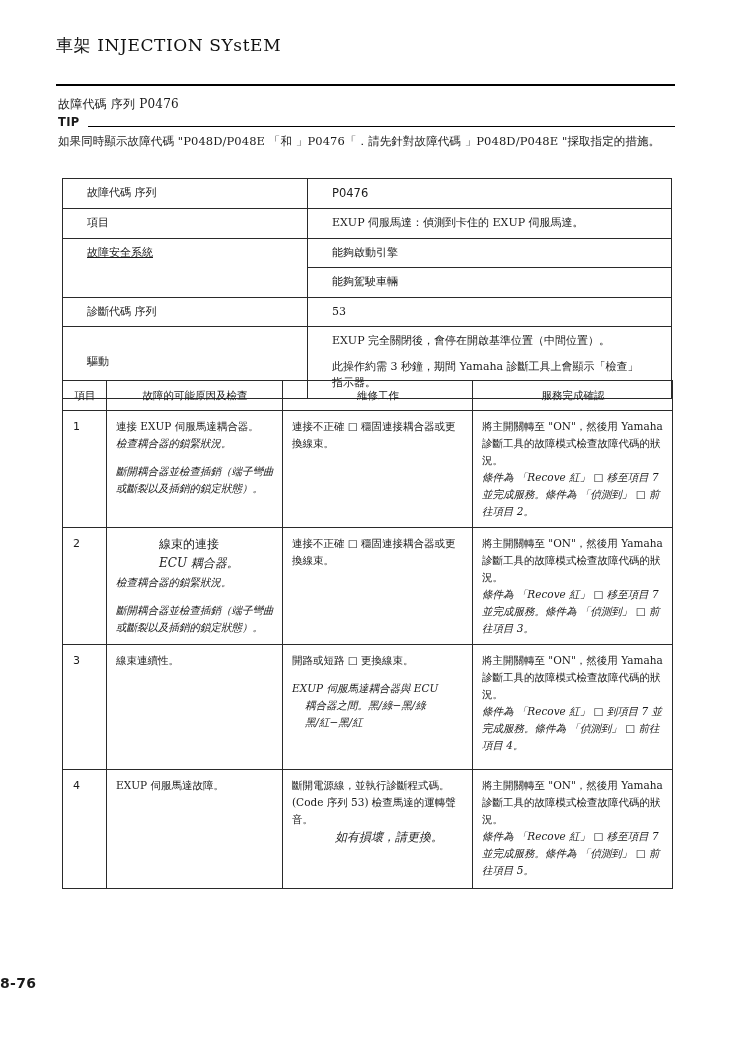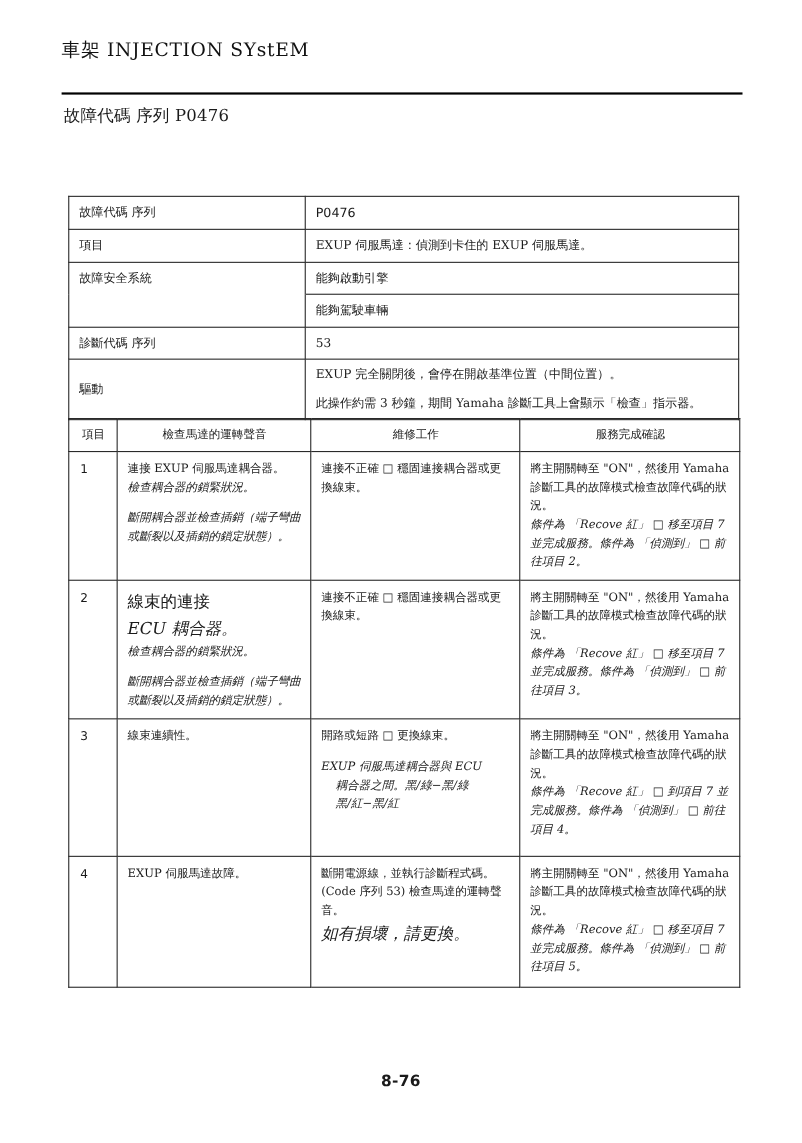--- a/index.html
+++ b/index.html
@@ -38,21 +38,21 @@
     left: 56px;
     right: 54px;
     height: 2px;
     background: #000;
   }
   
   .section-title {
     position: absolute;
     top: 96px;
     left: 58px;
-    font-size: 15px;
+    font-size: 12px;
     letter-spacing: 0.2px;
   }
   .tip-block {
     position: absolute;
     top: 114px;
     left: 58px;
     right: 54px;
   }
   .tip-head {
     position: relative;
@@ -88,33 +88,33 @@
   }
   .info-table {
     position: absolute;
     top: 178px;
     left: 62px;
     width: 610px;
     font-size: 11px;
   }
   .info-table td {
     border: 1px solid #2a2a2a;
-    padding: 6px 9px;
+    padding: 6px 24px;
     vertical-align: middle;
     line-height: 1.5;
   }
   .info-table td.label {
     width: 196px;
   }
   .info-table td.code-val {
     font-family: "DejaVu Sans", "Liberation Sans", sans-serif;
     font-weight: normal;
     font-size: 11.5px;
   }
-  .nb { border-bottom: none !important; }
+  .nb { border-bottom: none !important; text-decoration: underline; }
   .nt { border-top: none !important; }
   .drive-line { display: block; }
   .drive-line + .drive-line { margin-top: 9px; }
   
   .diag-table {
     position: absolute;
     top: 380px;
     left: 62px;
     width: 610px;
     font-size: 10.5px;
@@ -144,46 +144,52 @@
   .diag-table td.c-item {
     text-align: left;
     font-family: "DejaVu Sans", "Liberation Sans", sans-serif;
     font-size: 11px;
     padding-left: 10px;
   }
   .para { display: block; }
   .para + .para { margin-top: 0; font-style: italic; }
   .gap { margin-top: 11px !important; }
   .indent { padding-left: 13px; display: block; }
-  .small { font-size: 15px; }
+  .small { font-size: 12px; margin-left: 43px; }
   .r3 td { height: 110px; }
   .r4 td { height: 104px; }
   
   .footer {
     position: absolute;
     top: 975px;
     left: 0;
     right: 0;
-    text-align: center;
     font-family: "DejaVu Sans", "Liberation Sans", sans-serif;
     font-weight: bold;
     font-size: 14px;
     letter-spacing: 0.3px;
   }
 </style>
 </head>
 <body>
 
 <div class="page">
 
   <div class="doc-header">車架  INJECTION SYstEM</div>
   <div class="header-rule"></div>
 
   <div class="section-title">故障代碼 序列 P0476</div>
 
+  <div class="tip-block">
+    <div class="tip-head">
+      <span class="tip-label">TIP</span>
+      <span class="tip-rule"></span>
+    </div>
+    <div class="tip-body">如果同時顯示故障代碼 "P048D/P048E 「和 」P0476「．請先針對故障代碼 」P048D/P048E "採取指定的措施。</div>
+  </div>
 
   <table class="info-table">
     <colgroup>
         <col class="info-c1">
         <col>
       </colgroup>
     <tbody>
       <tr>
         <td class="label">故障代碼 序列</td>
         <td class="code-val">P0476</td>
@@ -217,21 +223,21 @@
   <table class="diag-table">
     <colgroup>
       <col class="col-item">
         <col class="col-cause">
         <col class="col-work">
         <col class="col-confirm">
     </colgroup>
     <thead>
       <tr>
         <th class="th-item">項目</th>
-        <th>檢查馬達的運轉聲音</th>
+        <th>故障的可能原因及檢查</th>
         <th>維修工作</th>
         <th>服務完成確認</th>
       </tr>
     </thead>
     <tbody>
       <tr class="r1">
         <td class="c-item">1</td>
         <td>
           <span class="para">連接 EXUP 伺服馬達耦合器。</span>
           <span class="para">檢查耦合器的鎖緊狀況。</span>

